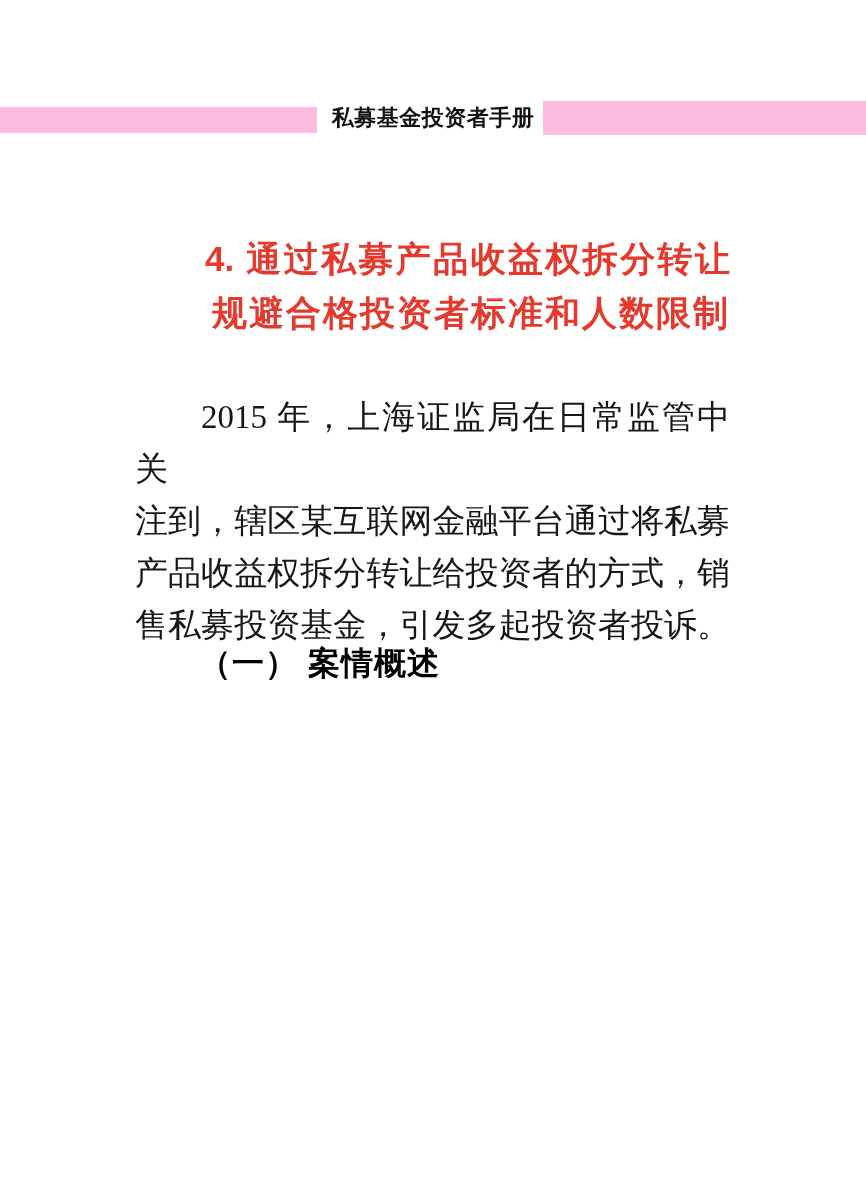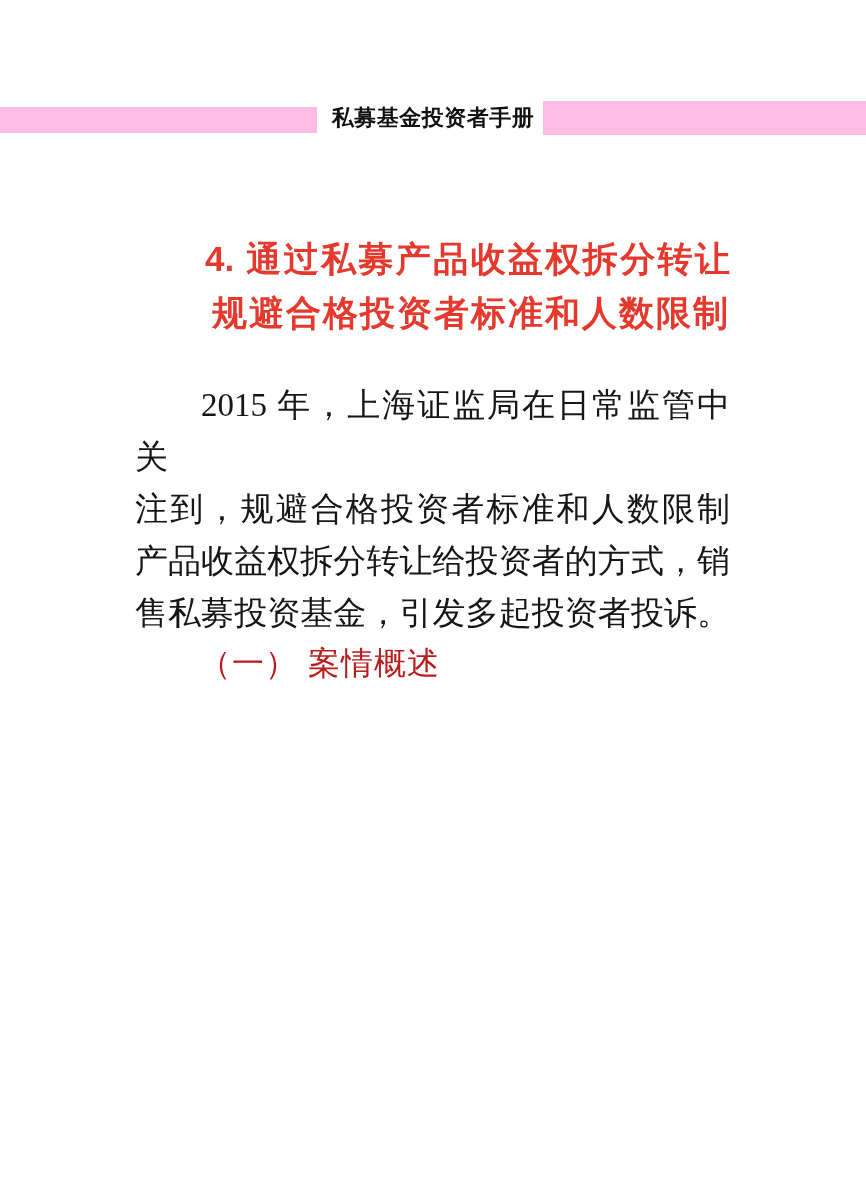--- a/index.html
+++ b/index.html
@@ -47,30 +47,30 @@
     font-size: 33px;
   }
   .para-1 { top: 379px; }
   .para-2 { top: 691px; }
   .t-line {
     line-height: 52px;
     text-align: justify;
     text-align-last: justify;
   }
   .para-2 .t-line { line-height: 51px; }
-  .indent { text-indent: 66px; }
+  .indent { text-indent: 66px; margin-top: 12px; }
   
   .section-heading {
     position: absolute;
     left: 135px; top: 641px; width: 595px;
     font-family: "Liberation Sans", "DejaVu Sans", sans-serif;
-    font-weight: 400;
+    font-weight: 700;
     font-size: 32px;
     line-height: 44px;
-    color: #b91c1c;
+    color: #000000;
     text-indent: 64px;
     letter-spacing: 1px;
   }
   
   .page-number {
     position: absolute;
     left: 88px; top: 1013px;
     font-size: 26px;
     line-height: 30px;
     color: #0c4a6e;
@@ -88,21 +88,21 @@
     <div class="header-title">私募基金投资者手册</div>
   </div>
 
   <div class="chapter-heading">
     <div class="h-line h-line-1">4. 通过私募产品收益权拆分转让</div>
     <div class="h-line h-line-2">规避合格投资者标准和人数限制</div>
   </div>
 
   <div class="para para-1">
     <div class="t-line indent">2015 年，上海证监局在日常监管中关</div>
-    <div class="t-line">注到，规避合格投资者标准和人数限制</div>
+    <div class="t-line">注到，辖区某互联网金融平台通过将私募</div>
     <div class="t-line">产品收益权拆分转让给投资者的方式，销</div>
     <div class="t-line">售私募投资基金，引发多起投资者投诉。</div>
   </div>
 
   <div class="section-heading">（一） 案情概述</div>
 
 
   <div class="page-number">— 38 —</div>
 
 </div>

